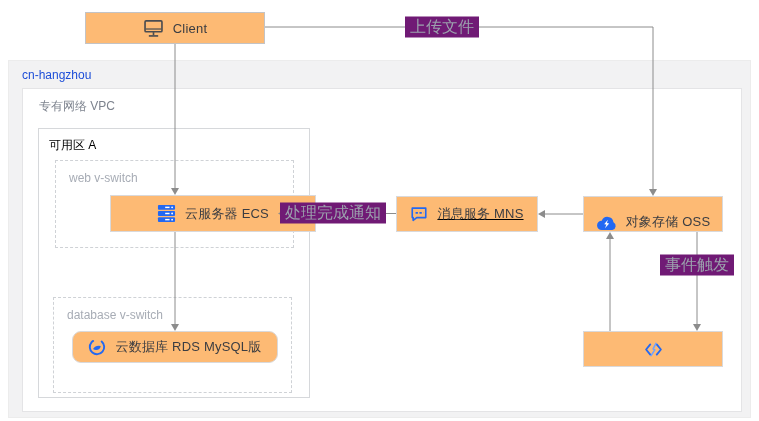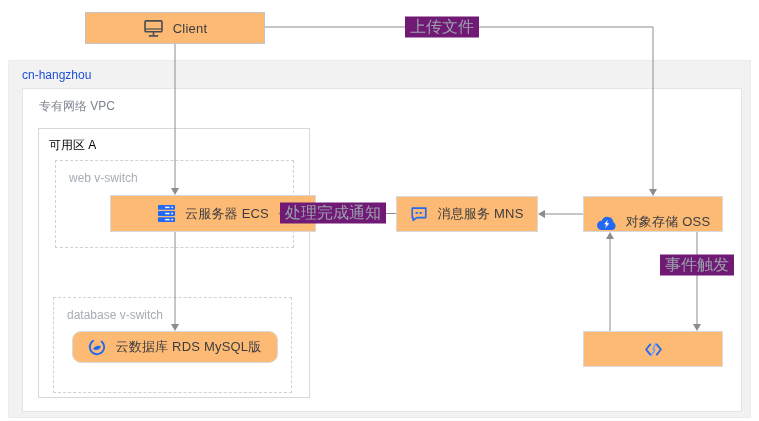--- a/index.html
+++ b/index.html
@@ -87,21 +87,21 @@
 <div class="abs node" style="left:72px;top:331px;width:206px;height:32px;border-radius:9px;">
   <span class="icon">
     <svg width="18" height="18" viewBox="0 0 20 20">
       <circle cx="10" cy="10" r="8" fill="none" stroke="#2268f2" stroke-width="2.1" stroke-dasharray="40 11" stroke-linecap="round" transform="rotate(-50 10 10)"></circle>
       <path d="M5.6 12.2 q3.2-4.6 8.6-3.2 q-0.8 4.4-5.2 4.4 q-2.2 0-3.4-1.2 z" fill="#2268f2"></path>
     </svg>
   </span>
   <span class="node-label">云数据库 RDS MySQL版</span>
 </div>
 
-<div class="abs node" style="left:396px;top:196px;width:142px;height:36px;">
+<div class="abs node" style="left:396px;top:196px;width:142px;height:36px;text-decoration:underline;">
   <span class="icon">
     <svg width="18" height="18" viewBox="0 0 20 20">
       <path d="M2.5 3.5 H17.5 V14 H7.5 L3.5 17 V14 H2.5 Z" fill="none" stroke="#2268f2" stroke-width="1.8" stroke-linejoin="round"></path>
       <line x1="6.2" y1="8.8" x2="15" y2="8.8" stroke="#2268f2" stroke-width="1.8" stroke-dasharray="2.6 1.7"></line>
     </svg>
   </span>
   <span class="node-label">消息服务 MNS</span>
 </div>
 
 <div class="abs node" style="left:583px;top:196px;width:140px;height:36px;align-items:flex-end;">

